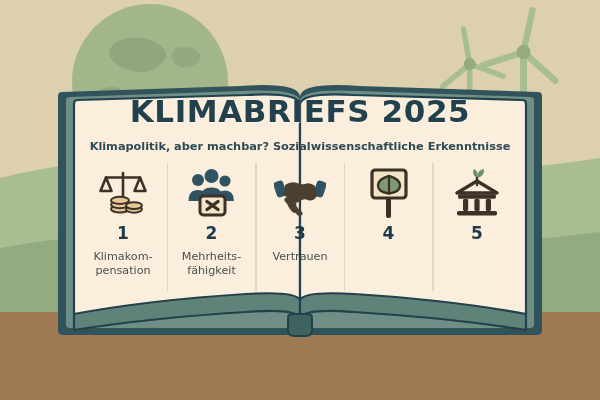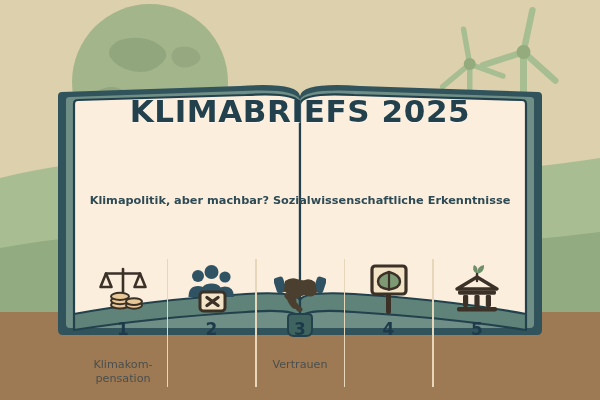--- a/index.html
+++ b/index.html
@@ -34,37 +34,36 @@
   
   .page-content {
     position: absolute;
     left: 78px;
     top: 88px;
     width: 444px;
     height: 230px;
     display: flex;
     flex-direction: column;
     align-items: center;
-    gap: 42px;
   }
   .title {
     font-size: 31px;
     font-weight: bold;
     letter-spacing: 0.6px;
     color: #22414d;
     margin: 8px 0 0 0;
     text-align: center;
     line-height: 1;
     text-shadow: 0 1px 0 rgba(255,255,255,0.55);
   }
   .subtitle {
     font-size: 11.3px;
     font-weight: bold;
     color: #2d4a55;
-    margin-top: 25px;
+    margin-top: 13px;
     text-align: center;
     white-space: nowrap;
   }
   .items {
     margin-top: 14px;
     display: flex;
     width: 440px;
     justify-content: space-between;
     align-items: flex-start;
   }
@@ -94,21 +93,21 @@
     font-size: 17px;
     font-weight: bold;
     color: #1d3a4a;
     margin-top: 6px;
     line-height: 1;
   }
   .label {
     font-size: 11.2px;
     color: #4a4f4d;
     text-align: center;
-    margin-top: 20px;
+    margin-top: 8px;
     line-height: 1.25;
     white-space: pre-line;
   }
 </style>
 </head>
 <body>
 
 <div id="scene">
 
   <svg class="layer" viewBox="0 0 600 400" width="600" height="400">
@@ -213,20 +212,22 @@
               <path d="M13 32 q0 -12.5 11.5 -12.5 q11.5 0 11.5 12.5 z"></path>
             </g>
             <rect x="13" y="28" width="25" height="19" rx="3.2" fill="#f3e3c7" stroke="#3b3127" stroke-width="3"></rect>
             <g stroke="#3b3127" stroke-width="3.4" stroke-linecap="round">
               <line x1="20" y1="33.5" x2="31" y2="41.5"></line>
               <line x1="31" y1="33.5" x2="20" y2="41.5"></line>
             </g>
           </svg>
         </div>
         <div class="num">2</div>
+        <div class="label">Mehrheits-
+fähigkeit</div>
       </div>
 
       <div class="item">
         <div class="icon-box">
           <svg width="52" height="50" viewBox="0 0 52 50">
             <rect x="1" y="13" width="10" height="16" rx="3" fill="#2f5362" transform="rotate(-18 6 21)"></rect>
             <rect x="41" y="13" width="10" height="16" rx="3" fill="#2f5362" transform="rotate(18 46 21)"></rect>
             <g fill="#4b3f2f">
               <path d="M11 17 q6 -4 12 -2 q5 2 8 1 q5 -2 10 2 l2 10 q-4 6 -9 4 q-4 -2 -8 1
                        q-5 4 -9 0 q-4 -4 -7 -6 z"></path>

